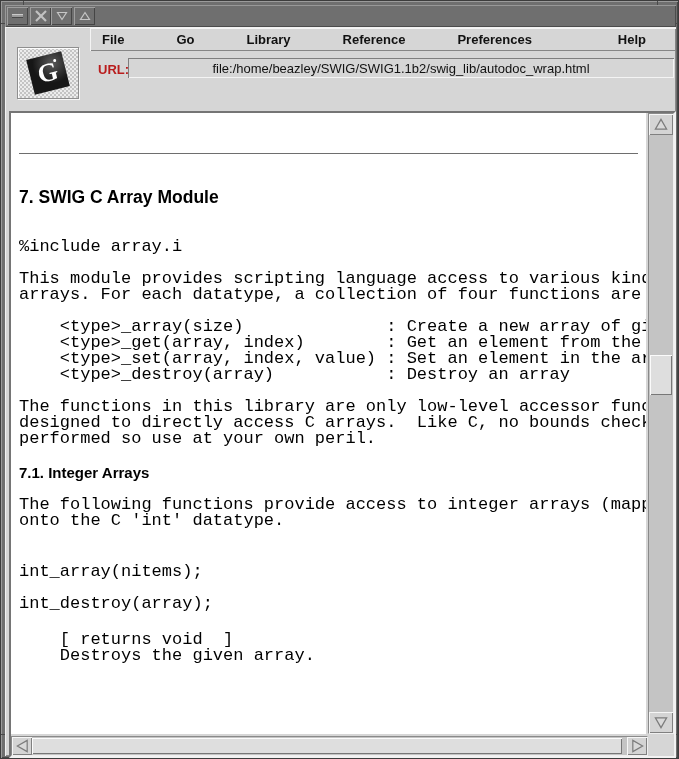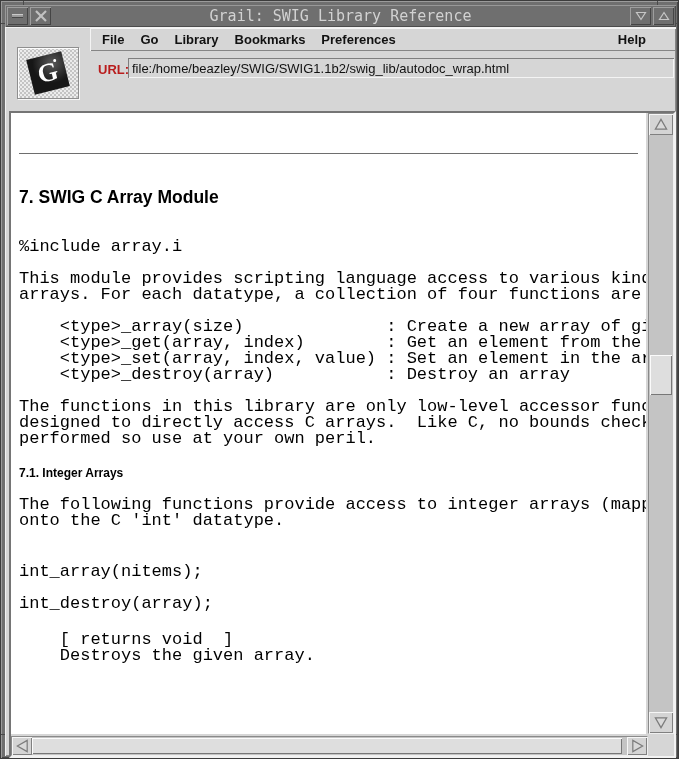--- a/index.html
+++ b/index.html
@@ -44,21 +44,21 @@
     background:#d6d6d6;
     box-shadow: inset 1px 1px 0 #f2f2f2, inset -1px -1px 0 #8a8a8a;
     font-family:"Liberation Sans", sans-serif;
   }
 
   
   .menubar {
     position:absolute; left:85px; top:1px; width:586px; height:23px;
     background:#d6d6d6;
     box-shadow: inset 1px 1px 0 #f4f4f4, inset -1px -1px 0 #858585;
-    display:flex; align-items:center;
+    display:flex; align-items:center;gap:36px;
   }
   .menu-item {
     font-weight:bold; font-size:13px; color:#111;
     padding:3px 8px; white-space:nowrap; cursor:default;
   }
   .menu-item:first-child { margin-left:4px; }
   .menu-help { margin-left:auto; margin-right:22px;text-align:right; }
 
   
   .logo {
@@ -89,39 +89,40 @@
 
   
   .url-label { position:absolute; left:93px; top:35px;
     font-weight:bold; font-size:13px; color:#b91c1c; }
   .url-entry {
     position:absolute; left:123px; top:31px; width:546px; height:20px;
     background:#d6d6d6; border:none; outline:none;
     box-shadow: inset 1px 1px 0 #7e7e7e, inset -1px -1px 0 #f4f4f4;
     font-family:"Liberation Sans", sans-serif; font-size:13px; color:#111;
     padding:1px 4px 0 4px;
+    text-align:center;
   }
 
   
   .content-frame {
     position:absolute; left:4px; top:84px; width:667px; height:647px;
     background:#d6d6d6;
     border:2px solid; border-color:#757575 #f2f2f2 #f2f2f2 #757575;
   }
   .page {
     position:absolute; left:0; top:0; width:635px; height:621px;
     background:#ffffff; overflow:hidden; padding:0 8px;
     font-family:"Liberation Mono", monospace; font-size:13.3px;
     line-height:16px; color:#000;
   }
   .hrule { margin-top:40px; height:0; border-top:1px solid #6e6e6e; }
   .h1 { margin-top:33px; font-family:"Liberation Sans", sans-serif;
         font-weight:bold; font-size:17.5px; line-height:20px; color:#000; }
   .h2 { margin-top:18px; font-family:"Liberation Sans", sans-serif;
-        font-weight:bold; font-size:12px; line-height:16px; color:#000; }
+        font-weight:bold; font-size:15px; line-height:16px; color:#000; }
   pre.mono { font-family:"Liberation Mono", monospace; font-size:17px;
         line-height:16px; white-space:pre; }
   #block-a { margin-top:32px; }
   #block-b { margin-top:16px; }
   .sig { font-weight:normal; white-space:pre; }
   #sig-1 { margin-top:35px; }
   #body-1 { margin-top:17px; }
   #sig-2 { margin-top:16px; }
   #body-2 { margin-top:20px; }
 
@@ -172,40 +173,39 @@
   <div class="titlebar">
     <div class="tb-btn">
       <span class="dash-glyph"></span>
     </div>
     <div class="tb-btn">
       <svg width="14" height="12" viewBox="0 0 14 12">
         <line x1="2" y1="1" x2="12" y2="11" stroke="#c2c2c2" stroke-width="2.2"></line>
         <line x1="12" y1="1" x2="2" y2="11" stroke="#c2c2c2" stroke-width="2.2"></line>
       </svg>
     </div>
-    <div class="win-title">Grail: SWIG Library Reference</div>
     <div class="tb-btn right">
       <svg width="12" height="10" viewBox="0 0 12 10">
         <polygon points="1.5,1.5 10.5,1.5 6,8.5" fill="#6f6f6f" stroke="#c6c6c6" stroke-width="1.2"></polygon>
       </svg>
     </div>
     <div class="tb-btn right">
       <svg width="12" height="10" viewBox="0 0 12 10">
         <polygon points="6,1.5 10.5,8.5 1.5,8.5" fill="#6f6f6f" stroke="#c6c6c6" stroke-width="1.2"></polygon>
       </svg>
     </div>
   </div>
 
   <div class="app">
 
     <div class="menubar">
       <span class="menu-item">File</span>
       <span class="menu-item">Go</span>
       <span class="menu-item">Library</span>
-      <span class="menu-item">Bookmarks</span>
+      <span class="menu-item">Reference</span>
       <span class="menu-item">Preferences</span>
       <span class="menu-item menu-help">Help</span>
     </div>
 
     <div class="logo">
       <div class="logo-square">
         <span class="logo-letter">G</span>
       </div>
     </div>
 

